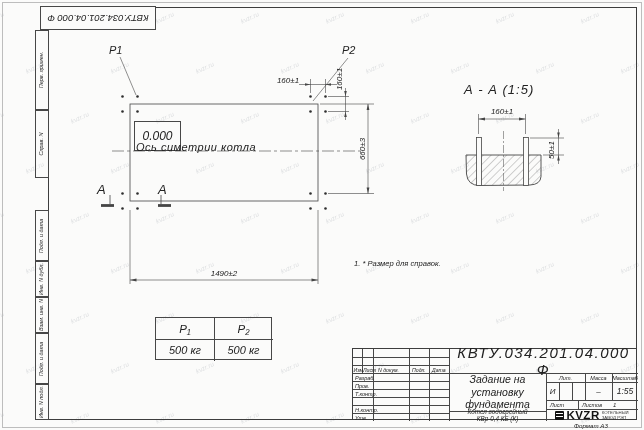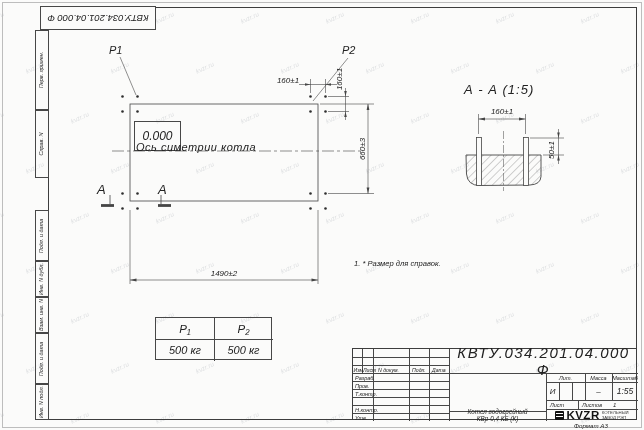--- a/index.html
+++ b/index.html
@@ -294,20 +294,23 @@
 
     <span class="abs it" style="left:2px;top:25.5px;font-size:5.5px;">Разраб.</span>
     <span class="abs it" style="left:2px;top:33.5px;font-size:5.5px;">Пров.</span>
     <span class="abs it" style="left:2px;top:41.5px;font-size:5.5px;">Т.контр.</span>
     <span class="abs it" style="left:2px;top:49.5px;font-size:5.5px;"></span>
     <span class="abs it" style="left:2px;top:57.5px;font-size:5.5px;">Н.контр.</span>
     <span class="abs it" style="left:2px;top:65.5px;font-size:5.5px;">Утв.</span>
 
     <div class="abs ctr it" style="left:96px;top:0;width:189px;height:24px;font-size:15px;letter-spacing:1.5px;">КВТУ.034.201.04.000 Ф</div>
 
+    <div class="abs ctr it" style="left:96px;top:24px;width:97px;height:38px;font-size:10.5px;line-height:1.18;">
+      <span style="width:80px;">Задание на установку фундамента</span>
+    </div>
     <div class="abs ctr it" style="left:96px;top:62px;width:97px;height:10px;font-size:6.3px;line-height:1.1;">
       <span style="width:82px;">Котел водогрейный КВр-0,4 КБ (К)</span>
     </div>
 
     <div class="abs ctr it" style="left:193px;top:24px;width:39px;height:9px;font-size:5.5px;">Лит.</div>
     <div class="abs ctr it" style="left:232px;top:24px;width:27px;height:9px;font-size:5.5px;">Масса</div>
     <div class="abs ctr it" style="left:259px;top:24px;width:26px;height:9px;font-size:5.5px;">Масштаб</div>
     <div class="abs ctr it" style="left:193px;top:33px;width:13px;height:18px;font-size:8px;">И</div>
     <div class="abs ctr it" style="left:232px;top:33px;width:27px;height:18px;font-size:8px;">–</div>
     <div class="abs ctr it" style="left:259px;top:33px;width:26px;height:18px;font-size:8.5px;">1:55</div>

